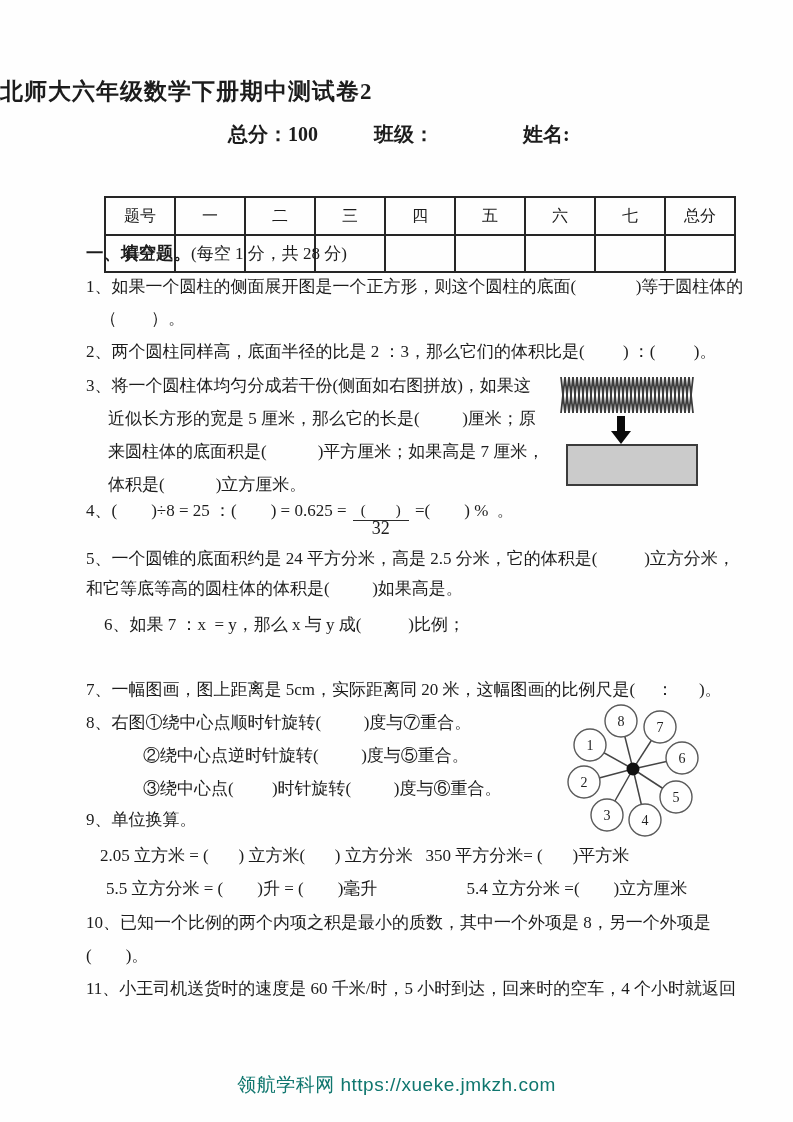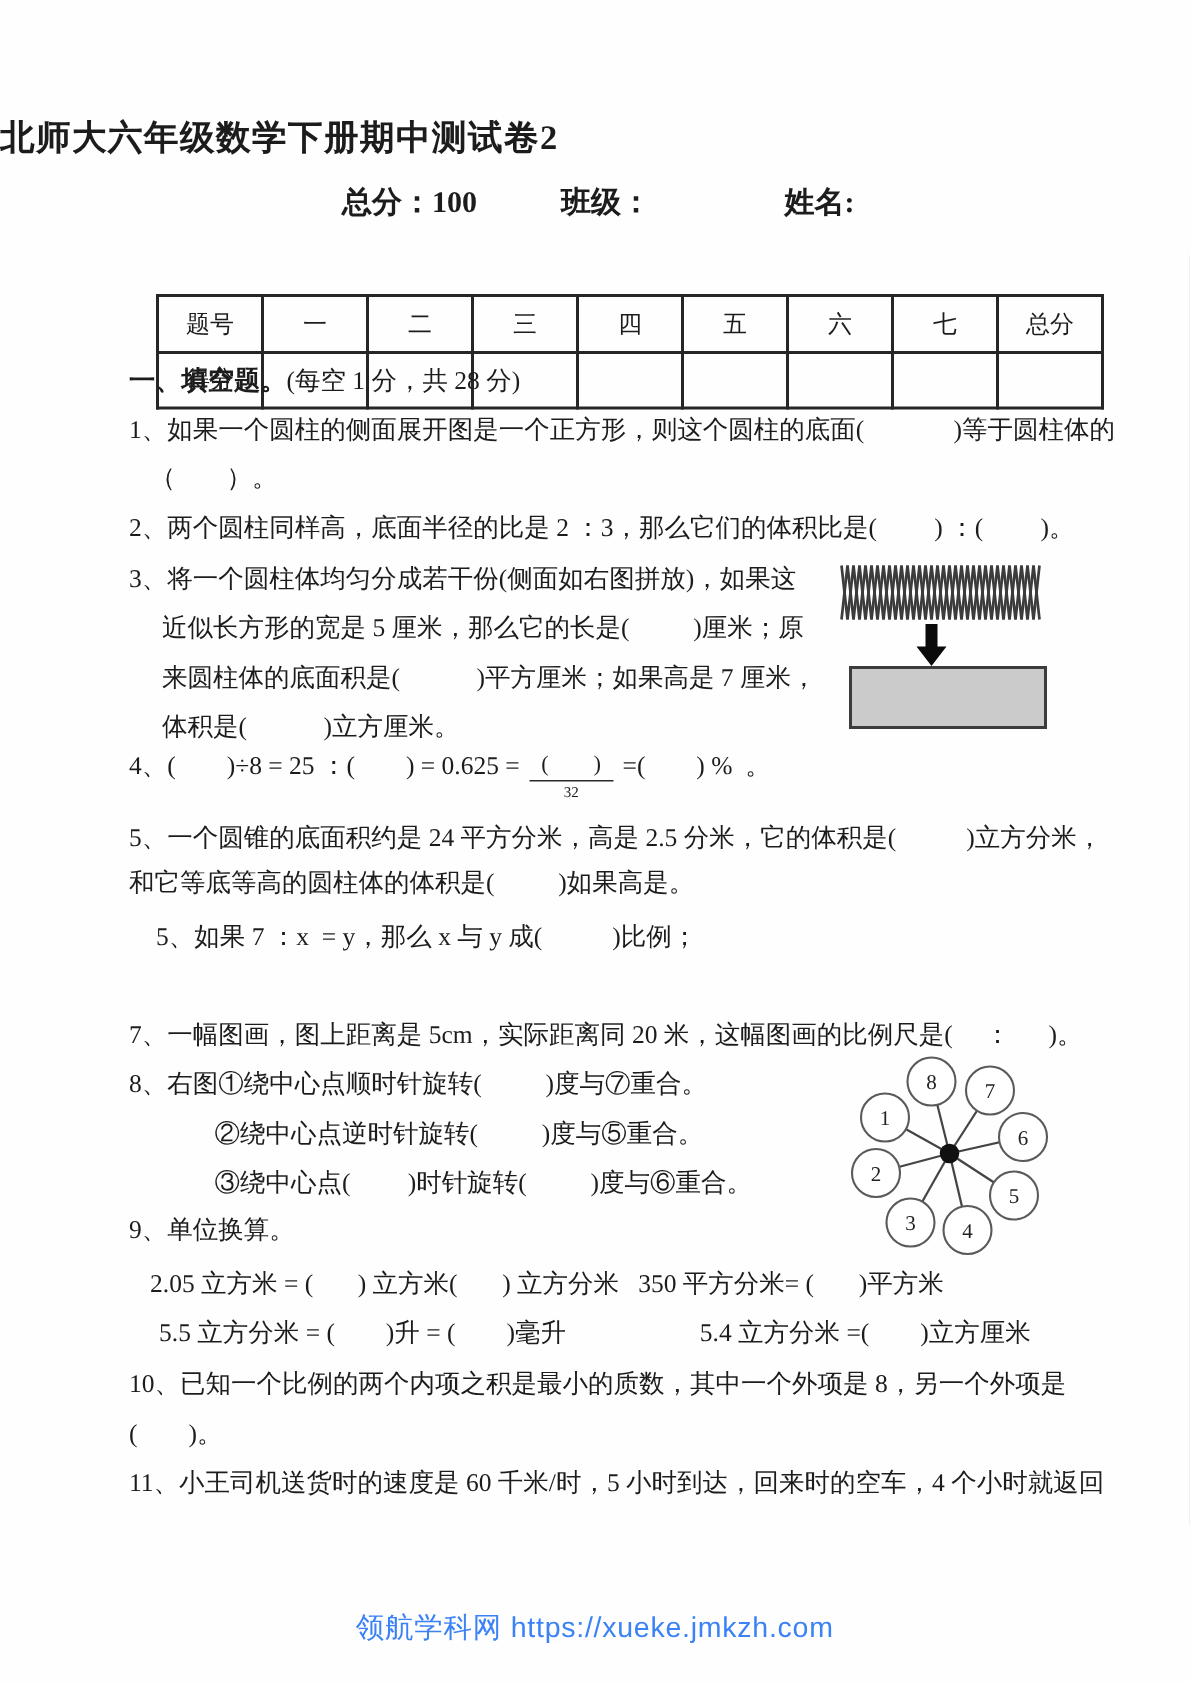--- a/index.html
+++ b/index.html
@@ -40,38 +40,38 @@
   .ln{
     position:absolute;left:86px;
     font-size:17px;line-height:22px;
     white-space:pre;
   }
   .sec-title{font-weight:bold;font-size:17.5px;}
 
   .q4line{display:flex;align-items:flex-start;}
   .frac{display:inline-block;text-align:center;vertical-align:middle;margin:0 2px;}
   .frac .num{display:block;border-bottom:1.6px solid #2a2a2a;padding:0 8px;font-size:15px;line-height:20px;}
-  .frac .den{display:block;font-size:10px;line-height:15px;}
+  .frac .den{display:block;font-size:18px;line-height:15px;}
 
   .fig-spring{position:absolute;left:559px;top:375px;width:136px;height:40px;}
   .fig-arrow{position:absolute;left:610px;top:416px;width:22px;height:29px;}
   .fig-arrow .stem{position:absolute;left:7px;top:0;width:8px;height:16px;background:#0a0a0a;}
   .fig-arrow .head{position:absolute;left:1px;top:15px;width:0;height:0;
     border-left:10px solid transparent;border-right:10px solid transparent;border-top:13px solid #0a0a0a;}
   .fig-rect{position:absolute;left:566px;top:444px;width:128px;height:38px;
     background:#cbcbcb;border:2px solid #3c3c3c;}
 
   .fig-flower{position:absolute;left:558px;top:694px;width:152px;height:152px;}
   .fig-flower text{font-size:14px;fill:#222;font-family:"Liberation Serif", serif;}
 
   .footer{
     position:absolute;left:0;right:0;top:1072px;
     text-align:center;
     font-family:"Liberation Sans", sans-serif;
-    font-size:19px;color:#3b82f6;letter-spacing:0.5px;
+    font-size:19px;color:#0f766e;letter-spacing:0.5px;
   }
 </style>
 </head>
 <body>
 
 <div class="page">
 
   <h1 class="title">北师大六年级数学下册期中测试卷2</h1>
 
   <div class="subhead">
@@ -127,21 +127,21 @@
     <div class="stem"></div>
     <div class="head"></div>
   </div>
   <div class="fig-rect"></div>
 
   <div class="ln q4line" style="top:500px"><span>4、(        )÷8 = 25 ：(        ) = 0.625 = </span><span class="frac"><span class="num">(        )</span><span class="den">32</span></span><span> =(        ) %  。</span></div>
 
   <div class="ln" style="top:548px">5、一个圆锥的底面积约是 24 平方分米，高是 2.5 分米，它的体积是(           )立方分米，</div>
   <div class="ln" style="top:578px">和它等底等高的圆柱体的体积是(          )如果高是。</div>
 
-  <div class="ln" style="top:614px;left:104px">5、如果 7 ：x  = y，那么 x 与 y 成(           )比例；</div>
+  <div class="ln" style="top:614px;left:104px">6、如果 7 ：x  = y，那么 x 与 y 成(           )比例；</div>
 
   <div class="ln" style="top:679px">7、一幅图画，图上距离是 5cm，实际距离同 20 米，这幅图画的比例尺是(     ：      )。</div>
 
   <div class="ln" style="top:712px">8、右图①绕中心点顺时针旋转(          )度与⑦重合。</div>
   <div class="ln" style="top:745px;left:143px">②绕中心点逆时针旋转(          )度与⑤重合。</div>
   <div class="ln" style="top:778px;left:143px">③绕中心点(         )时针旋转(          )度与⑥重合。</div>
 
   <svg class="fig-flower" viewBox="0 0 152 152">
     <g stroke="#444" stroke-width="1.5">
       <line x1="75" y1="75" x2="32" y2="51"></line>

